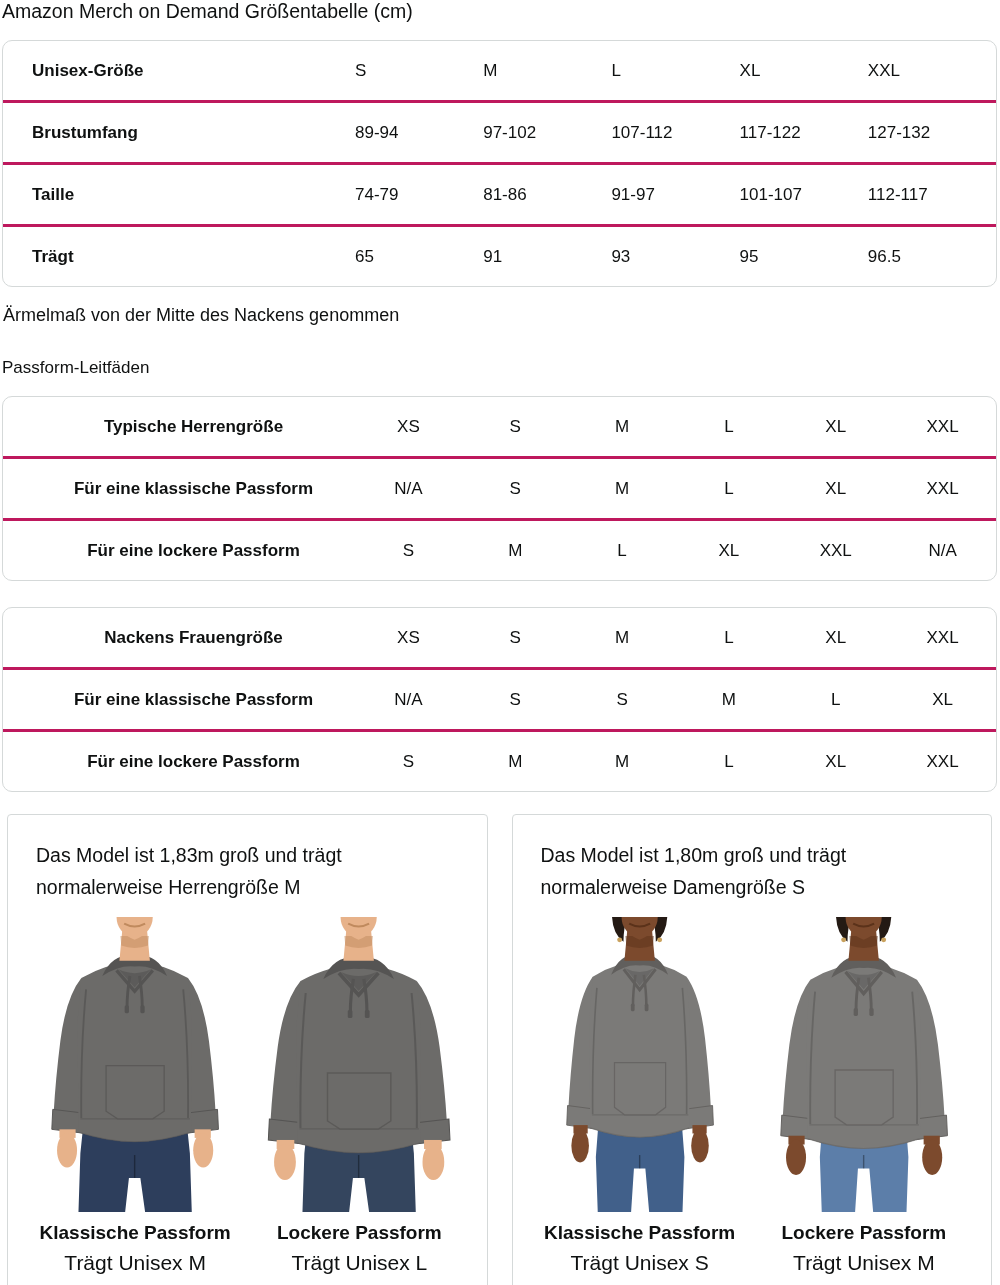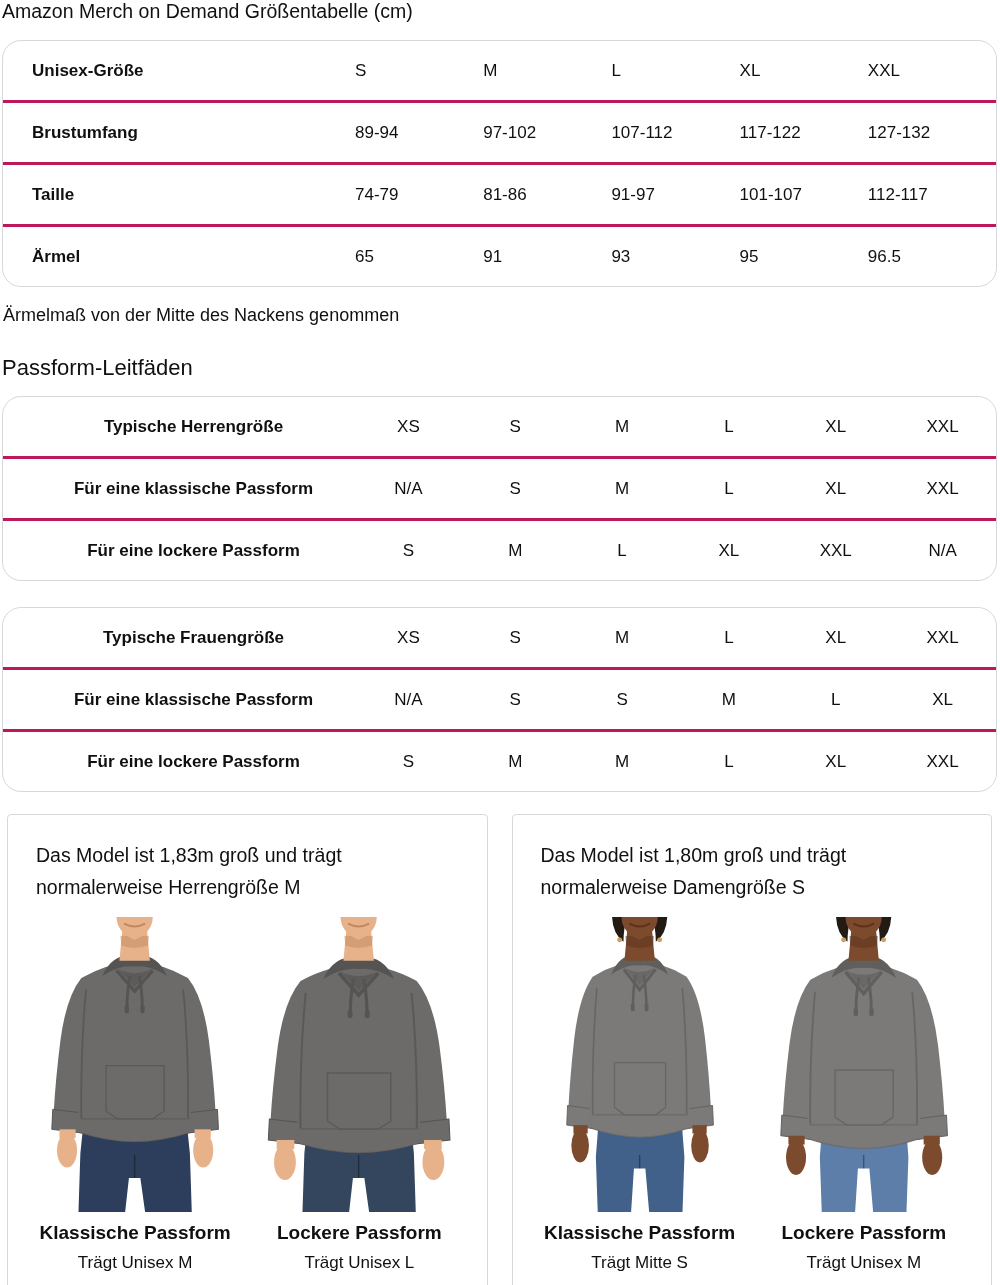--- a/index.html
+++ b/index.html
@@ -1,37 +1,37 @@
 <!DOCTYPE html>
 <html><head>
 <meta charset="utf-8">
 <style>
   html,body{margin:0;padding:0;background:#fff;}
   body{width:1000px;color:#0f1111;font-family:"Liberation Sans","DejaVu Sans",sans-serif;}
   .wrap{padding:0 3px 2px 2px;}
   .page-title{font-size:19.5px;font-weight:400;margin:0 0 18px 0;line-height:22px;}
-  .tbl{border:1px solid #d5d9d9;border-radius:19px;overflow:hidden;background:#fff;}
+  .tbl{border:1px solid #d5d9d9;border-radius:10px;overflow:hidden;background:#fff;}
   .row{display:grid;align-items:center;height:59px;border-top:3px solid #be185d;}
   .row:first-child{border-top:none;}
   .g5{grid-template-columns:352px repeat(5,1fr);}
   .g6{grid-template-columns:352px repeat(6,1fr);text-align:center;}
   .lbl{font-weight:700;font-size:17px;padding-left:29px;}
   .val{font-size:17px;font-weight:400;}
   .note{font-size:18px;margin:19px 0 0 1px;line-height:18px;}
-  .section-title{font-size:22px;font-weight:400;margin:33px 0 17px 0;line-height:22px;}
+  .section-title{font-size:17px;font-weight:400;margin:33px 0 17px 0;line-height:22px;}
   .tbl + .tbl{margin-top:26px;}
   .cards{display:flex;gap:24px;margin-top:22px;padding:0 5px;}
   .card{flex:1;border:1px solid #d5d9d9;border-radius:4px;padding:24px 20px 18px 20px;background:#fff;}
   .card-desc{font-size:19.5px;line-height:32px;margin:0 0 14px 8px;}
   .figures{display:flex;gap:10px;}
   .figures figure{flex:1;margin:0;text-align:center;}
   .photo{width:100%;}
   .photo svg{width:100%;height:auto;display:block;}
   .cap{font-size:19px;font-weight:700;margin-top:10px;line-height:22px;}
-  .sub{font-size:17px;font-weight:400;margin-top:8px;line-height:22px;}
+  .sub{font-size:21px;font-weight:400;margin-top:8px;line-height:22px;}
 </style>
 </head>
 <body>
 
 <div class="wrap">
 
   <h1 class="page-title">Amazon Merch on Demand Größentabelle (cm)</h1>
 
   <div class="tbl">
     <div class="row g5">
@@ -52,21 +52,21 @@
     </div>
     <div class="row g5">
       <div class="lbl">Taille</div>
       <div class="val">74-79</div>
       <div class="val">81-86</div>
       <div class="val">91-97</div>
       <div class="val">101-107</div>
       <div class="val">112-117</div>
     </div>
     <div class="row g5">
-      <div class="lbl">Ärmel</div>
+      <div class="lbl">Trägt</div>
       <div class="val">65</div>
       <div class="val">91</div>
       <div class="val">93</div>
       <div class="val">95</div>
       <div class="val">96.5</div>
     </div>
   </div>
 
   <p class="note">Ärmelmaß von der Mitte des Nackens genommen</p>
 
@@ -97,21 +97,21 @@
       <div class="val">M</div>
       <div class="val">L</div>
       <div class="val">XL</div>
       <div class="val">XXL</div>
       <div class="val">N/A</div>
     </div>
   </div>
 
   <div class="tbl">
     <div class="row g6">
-      <div class="lbl">Typische Frauengröße</div>
+      <div class="lbl">Nackens Frauengröße</div>
       <div class="val">XS</div>
       <div class="val">S</div>
       <div class="val">M</div>
       <div class="val">L</div>
       <div class="val">XL</div>
       <div class="val">XXL</div>
     </div>
     <div class="row g6">
       <div class="lbl">Für eine klassische Passform</div>
       <div class="val">N/A</div>
@@ -262,21 +262,21 @@
                 <circle cx="91" cy="24" r="2.6" fill="#c9a15c"></circle>
                 <circle cx="133" cy="24" r="2.6" fill="#c9a15c"></circle>
 <path d="M99 14 L125 14 L128 46 L96 46 Z" fill="#7c4a2d"></path>
 <path d="M97 20 L127 20 L126 30 Q112 35 98 30 Z" fill="#5b321a" opacity=".5"></path>
 <path d="M93 0 L131 0 Q131 16 112 24 Q93 16 93 0 Z" fill="#7c4a2d"></path>
 <path d="M101 7 Q112 13 123 7" stroke="#5b321a" stroke-width="2.2" fill="none"></path>
 </svg>
             </div>
           <figcaption>
             <div class="cap">Klassische Passform</div>
-            <div class="sub">Trägt Mitte S</div>
+            <div class="sub">Trägt Unisex S</div>
           </figcaption>
         </figure>
         <figure>
           <div class="photo">
               <svg viewBox="0 0 225 310" xmlns="http://www.w3.org/2000/svg" role="img">
 <rect width="225" height="310" fill="#fff"></rect>
 <path d="M70 200 L155 200 L159 252 L157 310 L122 310 L118 264 L106 264 L103 310 L68 310 L66 252 Z" fill="#5c7ea9"></path>
 <path d="M112 250 L112 264" stroke="rgba(0,0,0,.35)" stroke-width="1.5" fill="none"></path>
 <g transform="translate(0.00 0) scale(1 1.03)">
 <path d="M56 64 Q40 84 34 130 Q29 170 27 205 L28 216 L58 221 L59 200 Q58 140 64 78 Z" fill="#7b7a78"></path>

